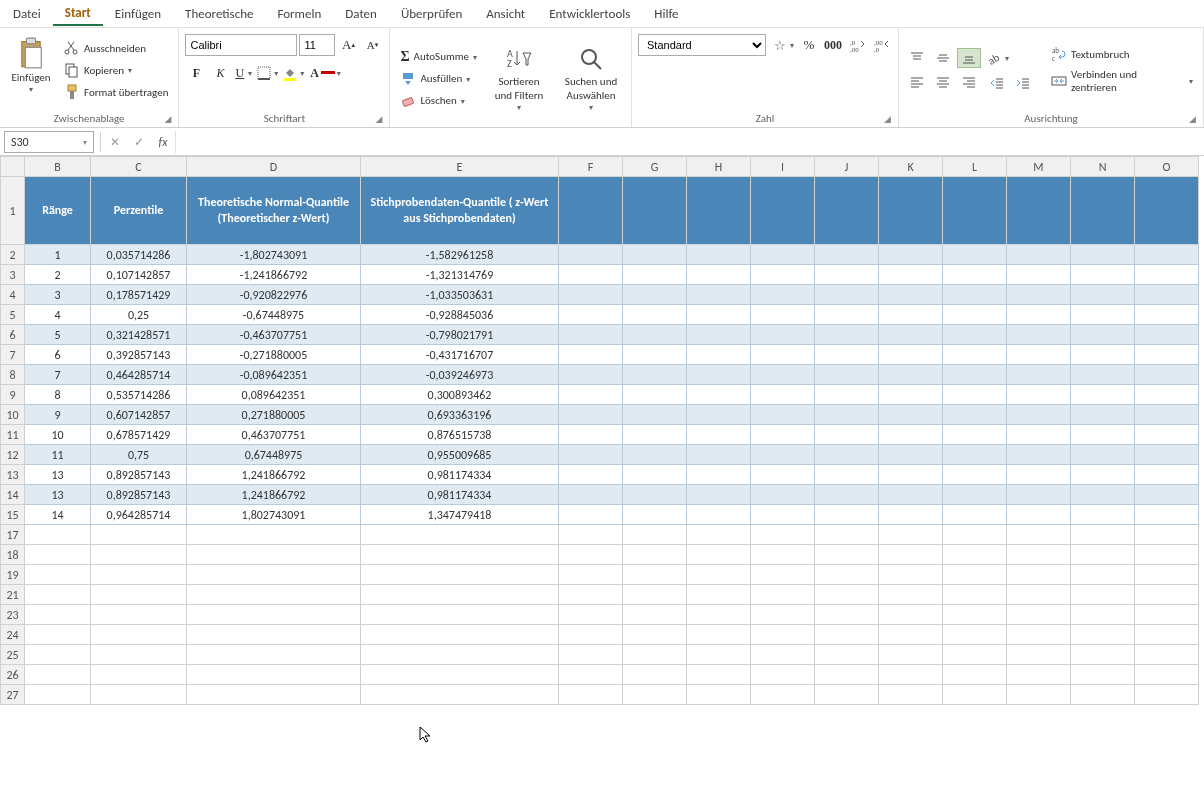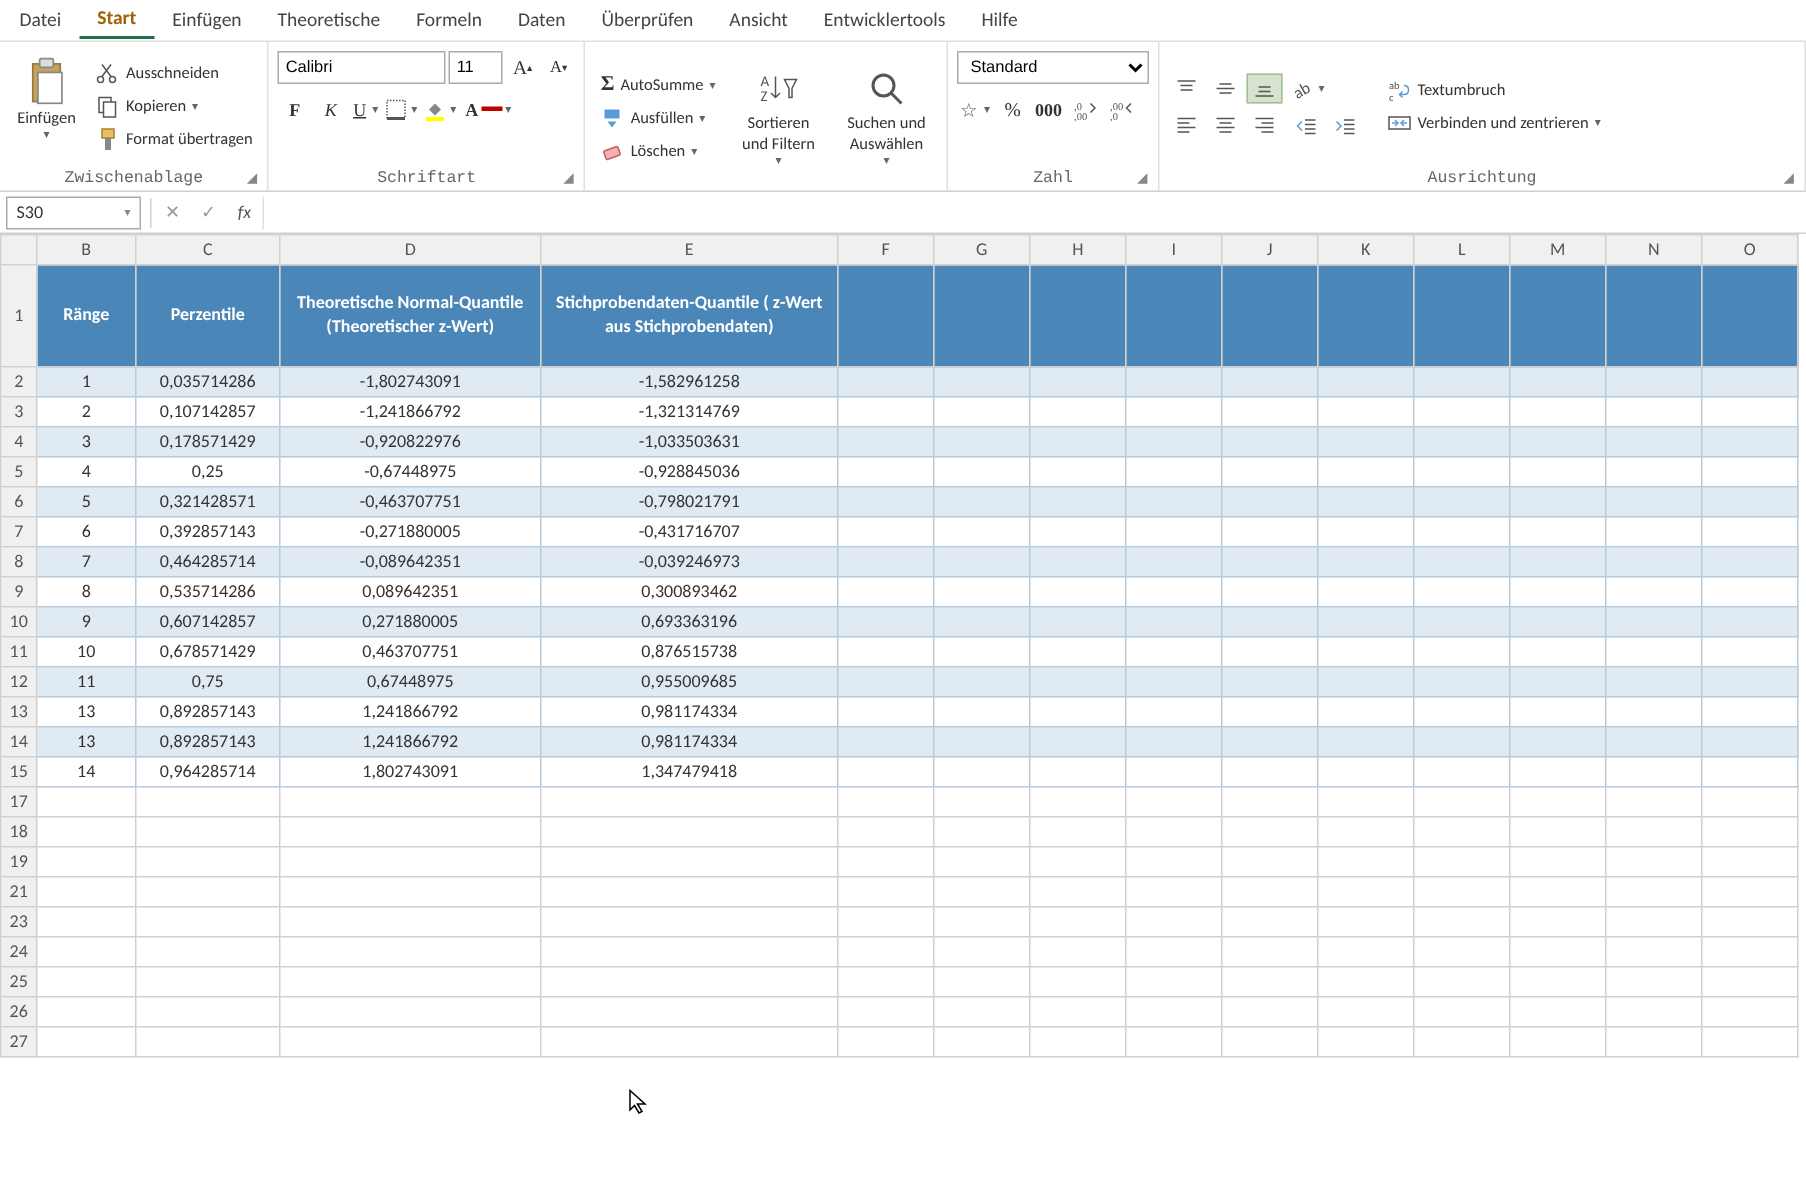--- a/index.html
+++ b/index.html
@@ -7,21 +7,21 @@
 
 
 .menubar { display: flex; background: #fff; border-bottom: 1px solid #e0e0e0; height: 28px; align-items: center; padding: 0 1px; }
 .menubar-item { padding: 4px 12px; cursor: pointer; font-size: 13px; color: #444; }
 .menubar-item.active { color: #a16207; font-weight: 600; border-bottom: 2px solid #217346; }
 
 
 .ribbon { display: flex; background: #fff; border-bottom: 1px solid #d0d0d0; height: 100px; }
 .ribbon-group { display: flex; flex-direction: column; border-right: 1px solid #e0e0e0; padding: 2px 6px 0 6px; position: relative; }
 .ribbon-group-content { flex: 1; display: flex; align-items: center; gap: 4px; }
-.ribbon-group-label { text-align: center; font-size: 11px; color: #666; padding: 2px 0; font-family: Liberation Mono, monospace; }
+.ribbon-group-label { text-align: center; font-size: 11px; color: #666; padding: 2px 0; }
 .dialog-launcher { position: absolute; bottom: 2px; right: 2px; width: 12px; height: 12px; font-size: 9px; color: #888; cursor: pointer; }
 
 
 .paste-btn { display: flex; flex-direction: column; align-items: center; width: 50px; height: 74px; padding: 4px; cursor: pointer; }
 .paste-btn .icon { width: 28px; height: 32px; }
 .paste-btn .label { font-size: 11px; margin-top: 2px; }
 
 
 .ribbon-small { display: flex; align-items: center; gap: 4px; padding: 2px 4px; cursor: pointer; font-size: 11px; }
 .ribbon-small svg { width: 16px; height: 16px; }
@@ -224,21 +224,21 @@
             <circle cx="12" cy="12" r="7" fill="none" stroke="#555" stroke-width="2"></circle>
             <line x1="17" y1="17" x2="24" y2="24" stroke="#555" stroke-width="2"></line>
           </svg>
         <span class="label">Suchen und Auswählen</span>
         <span style="font-size:8px;color:#666">▾</span>
       </div>
     </div>
   </div>
 
   <div class="ribbon-group">
-    <div class="ribbon-group-content" style="flex-direction:column;gap:6px;align-items:flex-start;padding-top:4px">
+    <div class="ribbon-group-content" style="flex-direction:row;gap:6px;align-items:flex-start;padding-top:4px">
       <select class="num-format">
         <option>Standard</option>
       </select>
       <div class="font-row">
         <div class="split-btn">
             <svg width="16" height="16">
               <text x="2" y="13" font-size="13" fill="#555">☆</text>
             </svg>
             <span class="arrow">▾</span>
           </div>

